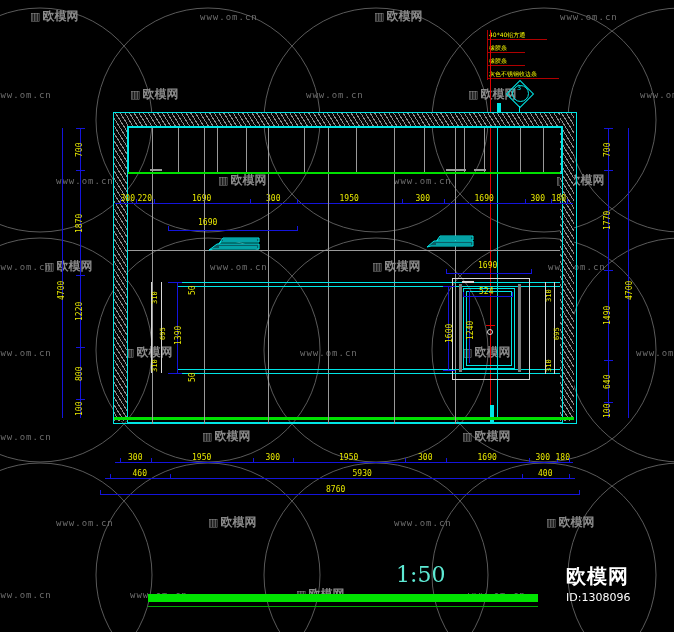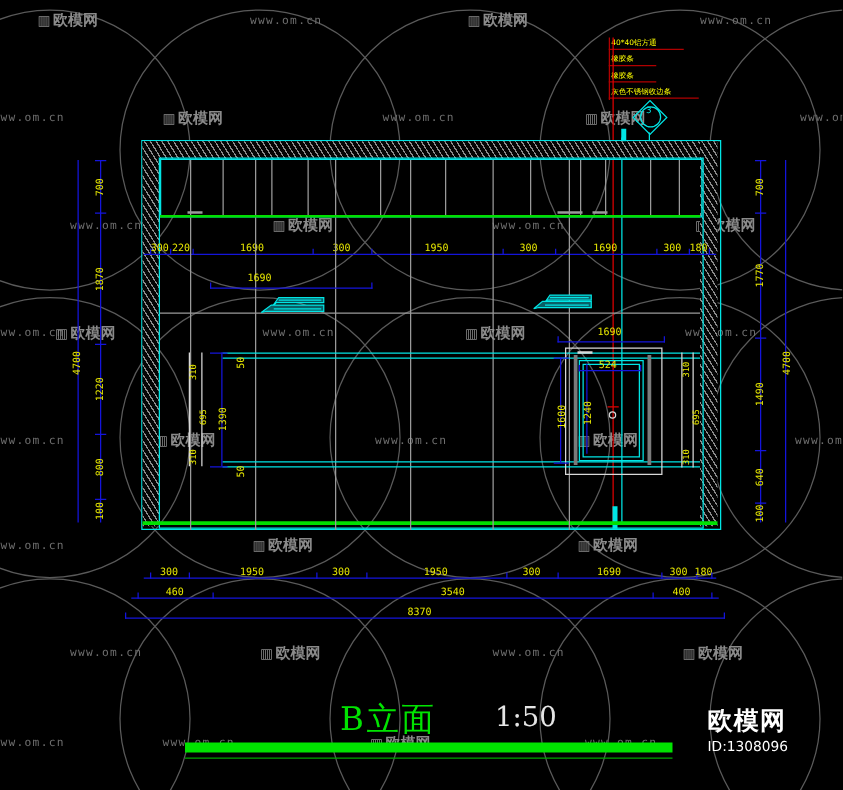--- a/index.html
+++ b/index.html
@@ -58,21 +58,21 @@
      border:1px solid #00e5e5;border-radius:50%;}
   .marker .num{position:absolute;left:0;top:4px;width:26px;text-align:center;
      color:#00e5e5;font-size:7px;}
 
   
   .furn{position:absolute;}
 
   
   .title-cn{position:absolute;color:#00e400;font-size:26px;letter-spacing:2px;
             white-space:nowrap;font-family:"DejaVu Serif","Liberation Serif",serif;}
-  .title-scale{position:absolute;color:#e5e5e5;font-size:22px;white-space:nowrap;
+  .title-scale{position:absolute;color:#5eead4;font-size:22px;white-space:nowrap;
             font-family:"DejaVu Serif","Liberation Serif",serif;}
   .titlebar{position:absolute;background:#00e400;}
   .titlebar2{position:absolute;background:#00a800;height:1px;}
 
   
   .brand{position:absolute;color:#ffffff;}
   .brand .bname{font-size:20px;font-weight:bold;letter-spacing:1px;
         font-family:"DejaVu Sans","Liberation Sans",sans-serif;}
   .brand .bid{font-size:11px;letter-spacing:0px;margin-top:1px;
         font-family:"DejaVu Sans","Liberation Sans",sans-serif;}
@@ -431,33 +431,32 @@
         <div class="tick" style="left: 557px; top: 458px;"></div>
         <div class="dim" style="left: 555.5px; top: 454px;">180</div>
         <div class="tick" style="left: 569px; top: 458px;"></div>
       </div>
 
     <div class="ln h blue" style="left:105px;top:478px;width:470px;"></div>
     <div id="botchain2">
         <div class="tick" style="left: 110px; top: 474px;"></div>
         <div class="dim" style="left: 132.5px; top: 470px;">460</div>
         <div class="tick" style="left: 170px; top: 474px;"></div>
-        <div class="dim" style="left: 352.5px; top: 470px;">3540</div>
+        <div class="dim" style="left: 352.5px; top: 470px;">5930</div>
         <div class="tick" style="left: 522px; top: 474px;"></div>
         <div class="dim" style="left: 538px; top: 470px;">400</div>
         <div class="tick" style="left: 569px; top: 474px;"></div>
       </div>
 
     <div class="ln h blue" style="left:100px;top:494px;width:480px;"></div>
-    <div class="dim" style="left:326px;top:486px;">8370</div>
+    <div class="dim" style="left:326px;top:486px;">8760</div>
     <div class="tick" style="left:100px;top:490px;"></div>
     <div class="tick" style="left:579px;top:490px;"></div>
   </div>
 
-  <div class="title-cn" style="left:272px;top:558px;">B立面</div>
   <div class="title-scale" style="left:396px;top:562px;">1:50</div>
   <div class="titlebar" style="left:148px;top:594px;width:390px;height:8px;"></div>
   <div class="titlebar2" style="left:148px;top:606px;width:390px;"></div>
 
   <div class="brand" style="left:566px;top:563px;">
     <div class="bname">欧模网</div>
     <div class="bid">ID:1308096</div>
   </div>
 
 </div>

